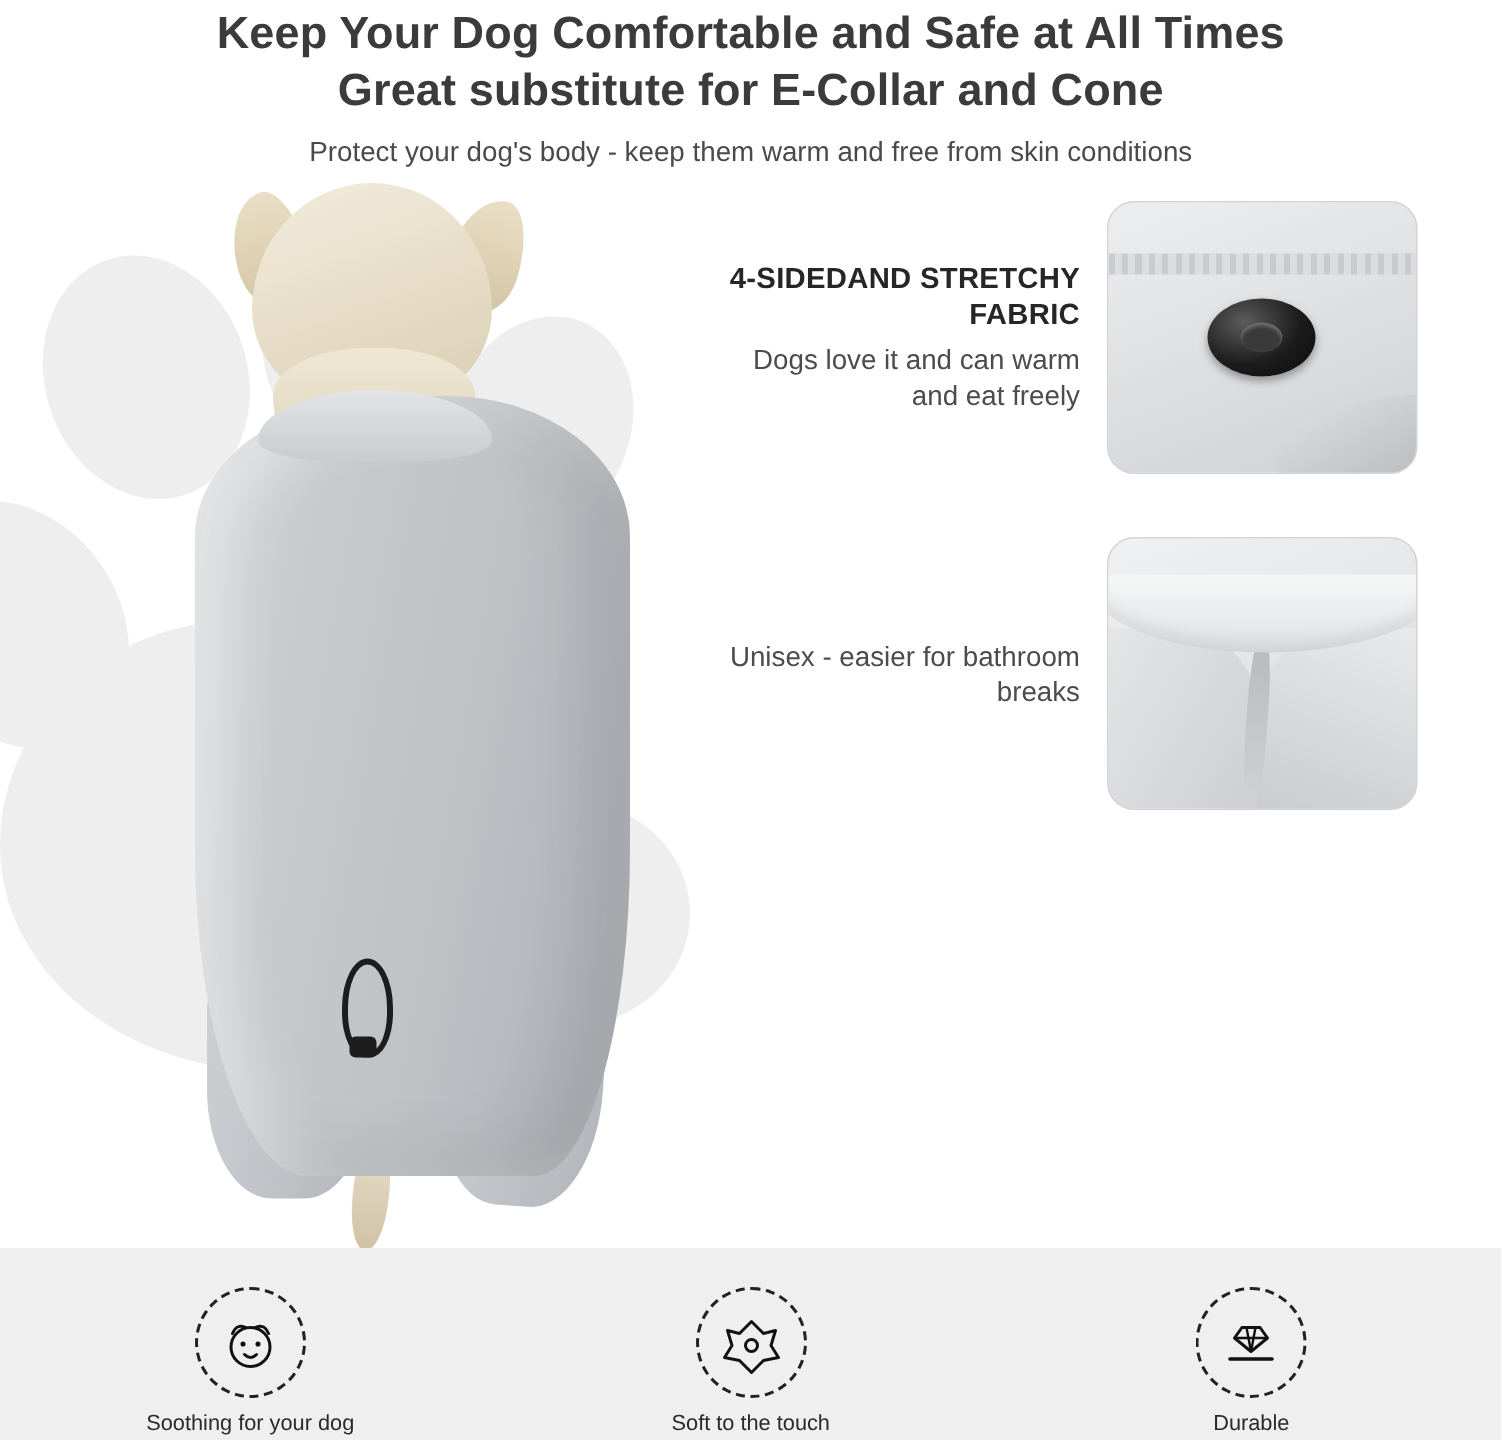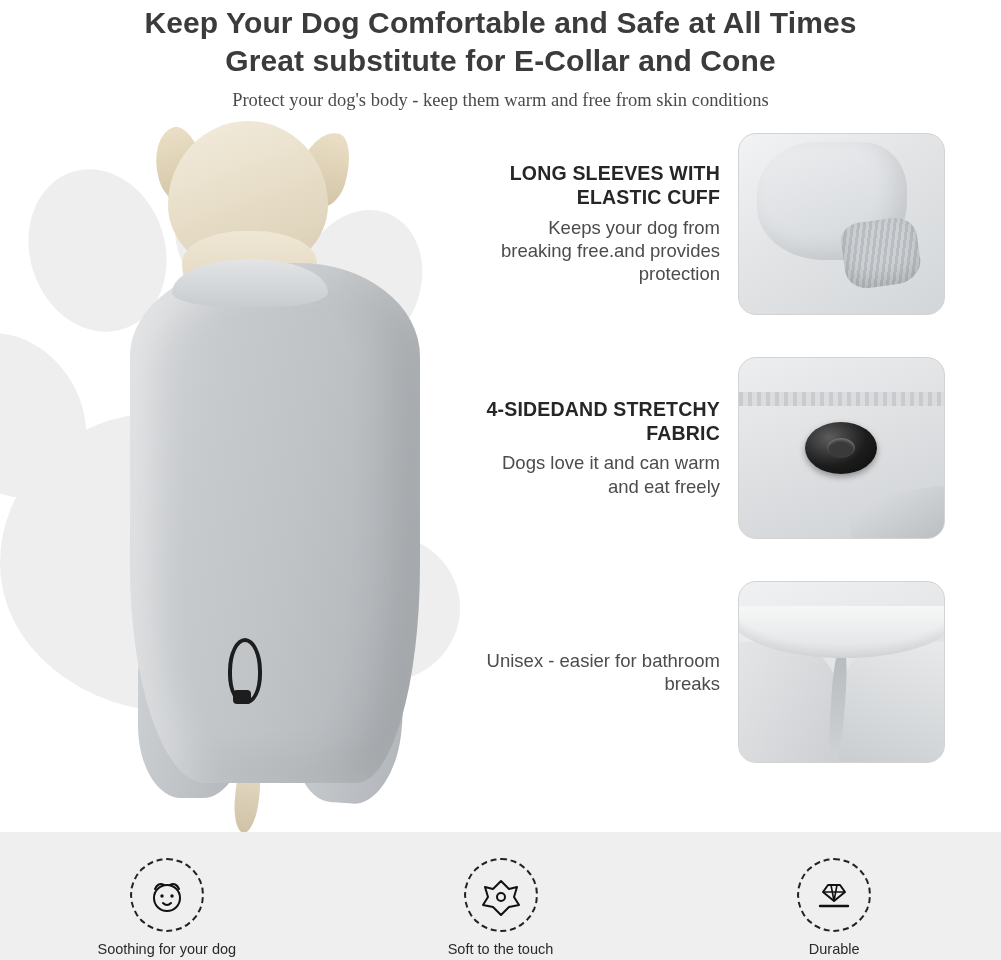--- a/index.html
+++ b/index.html
@@ -27,21 +27,20 @@
     color: #3b3b3b;
     line-height: 1.28;
     letter-spacing: 0.1px;
   }
   .headline .l2 { display: block; }
   .subhead {
     margin-top: 9px;
     font-size: 18.5px;
     color: #4a4a4a;
     font-weight: normal;
-    font-family: Liberation Serif, serif;
   }
 
   
   .main {
     position: relative;
     width: 1001px;
     height: 700px;
   }
 
   
@@ -332,30 +331,20 @@
     <div class="leg leg-l"></div>
     <div class="leg leg-r"></div>
     <div class="tail"></div>
     <div class="shirt"></div>
     <div class="shirt-collar"></div>
     <div class="drawcord"></div>
   </div>
 
   <div class="features">
 
-    <div class="feature">
-      <div class="feature-text">
-        <div class="feature-title">LONG SLEEVES WITH ELASTIC CUFF</div>
-        <div class="feature-desc">Keeps your dog from breaking free.and provides protection</div>
-      </div>
-      <div class="feature-photo ph1">
-        <div class="sleeve"></div>
-        <div class="cuff"></div>
-      </div>
-    </div>
 
     <div class="feature">
       <div class="feature-text">
         <div class="feature-title">4-SIDEDAND STRETCHY FABRIC</div>
         <div class="feature-desc">Dogs love it and can warm and eat freely</div>
       </div>
       <div class="feature-photo ph2">
         <div class="seam"></div>
         <div class="fold"></div>
         <div class="snap-outer"></div>

